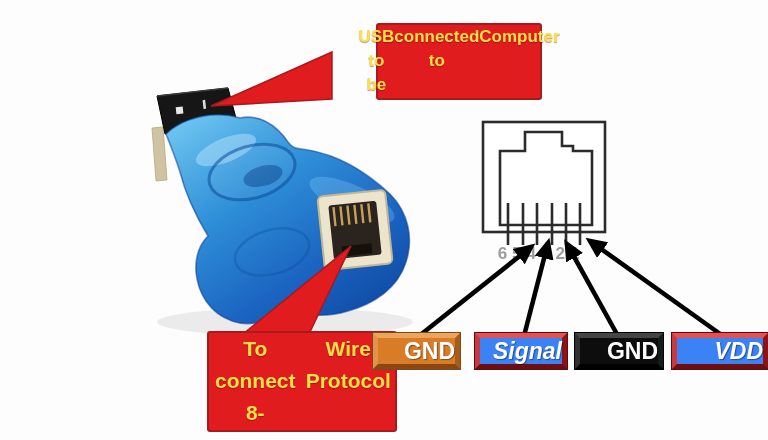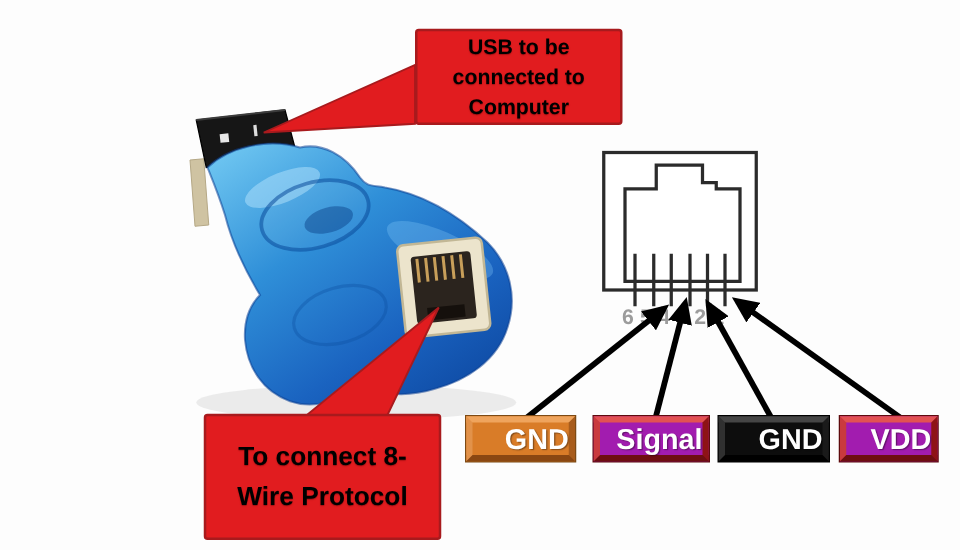--- a/index.html
+++ b/index.html
@@ -6,36 +6,37 @@
   .canvas {
     position:relative; width:768px; height:440px; background:#fdfdfd;
     font-family:"Liberation Sans", sans-serif; overflow:hidden;
   }
   .art { position:absolute; left:0; top:0; z-index:1; }
 
   
   .callout {
     position:absolute; z-index:3; box-sizing:border-box;
     background:#e11c1f; border:2.5px solid #a81a1d; border-radius:3px;
-    color:#000000; font-weight:bold; text-align:center;
-    display:flex; flex-direction:column; justify-content:center;
+    color:#fde047; font-weight:bold; text-align:center;
+    display:flex; flex-direction:row; justify-content:center;
     text-shadow:0 1px 1px rgba(90,0,0,.45);
+    margin-left:44px;
   }
   .callout-usb { left:332px; top:23px; width:166px; height:77px; font-size:17px; line-height:24px; }
   .callout-sensor { left:163px; top:331px; width:190px; height:101px; font-size:21px; line-height:32px; }
 
   
   .plabel {
     position:absolute; z-index:3; top:333px; height:36px; box-sizing:border-box;
     border-style:solid; border-width:5px;
     color:#ffffff; font-weight:bold; font-size:23px; line-height:26px;
     text-align:right; text-shadow:1px 1px 1px rgba(0,0,0,.4);
   }
   .lbl-orange { background:#d97c28; border-color:#efa45d #a85c1c #8a4712 #e2924a; box-shadow:0 0 0 1px #7d4a14; }
-  .lbl-red    { background:#a21caf; border-color:#e25252 #8e1316 #6e0e11 #c93a3e; box-shadow:0 0 0 1px #5e0b0d; }
+  .lbl-red    { background:#3b82f6; border-color:#e25252 #8e1316 #6e0e11 #c93a3e; box-shadow:0 0 0 1px #5e0b0d;font-style:italic; }
   .lbl-black  { background:#0d0d0d; border-color:#454545 #1a1a1a #000000 #303030; box-shadow:0 0 0 1px #000000; }
 </style>
 </head>
 <body>
 
 <div class="canvas">
 
   <svg class="art" width="768" height="440" viewBox="0 0 768 440">
     <defs>
       <linearGradient id="bodyBlue" x1="0.1" y1="0" x2="0.9" y2="1">
@@ -114,15 +115,15 @@
   </div>
 
   <div class="callout callout-sensor">
     <div>To connect 8-</div>
     <div>Wire Protocol</div>
   </div>
 
   <div class="plabel lbl-orange" style="left:373px; width:87px;">GND</div>
   <div class="plabel lbl-red" style="left:475px; width:92px;">Signal</div>
   <div class="plabel lbl-black" style="left:575px; width:88px;">GND</div>
-  <div class="plabel lbl-red" style="left:672px; width:78px;">VDD</div>
+  <div class="plabel lbl-red" style="left:672px; width:96px;">VDD</div>
 
 </div>
 
 </body></html>

